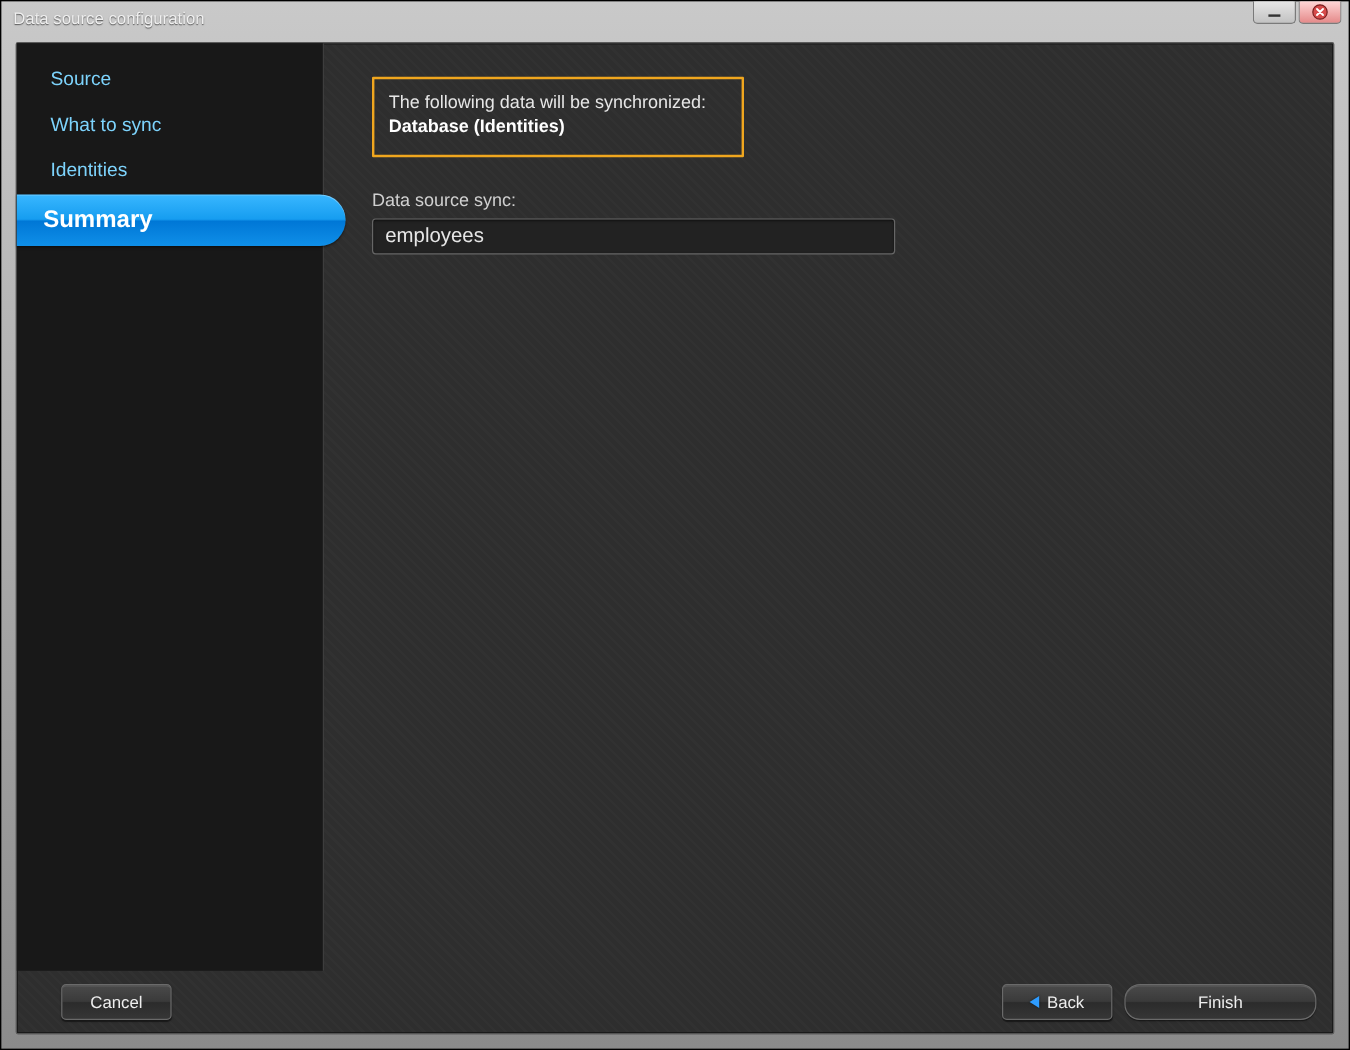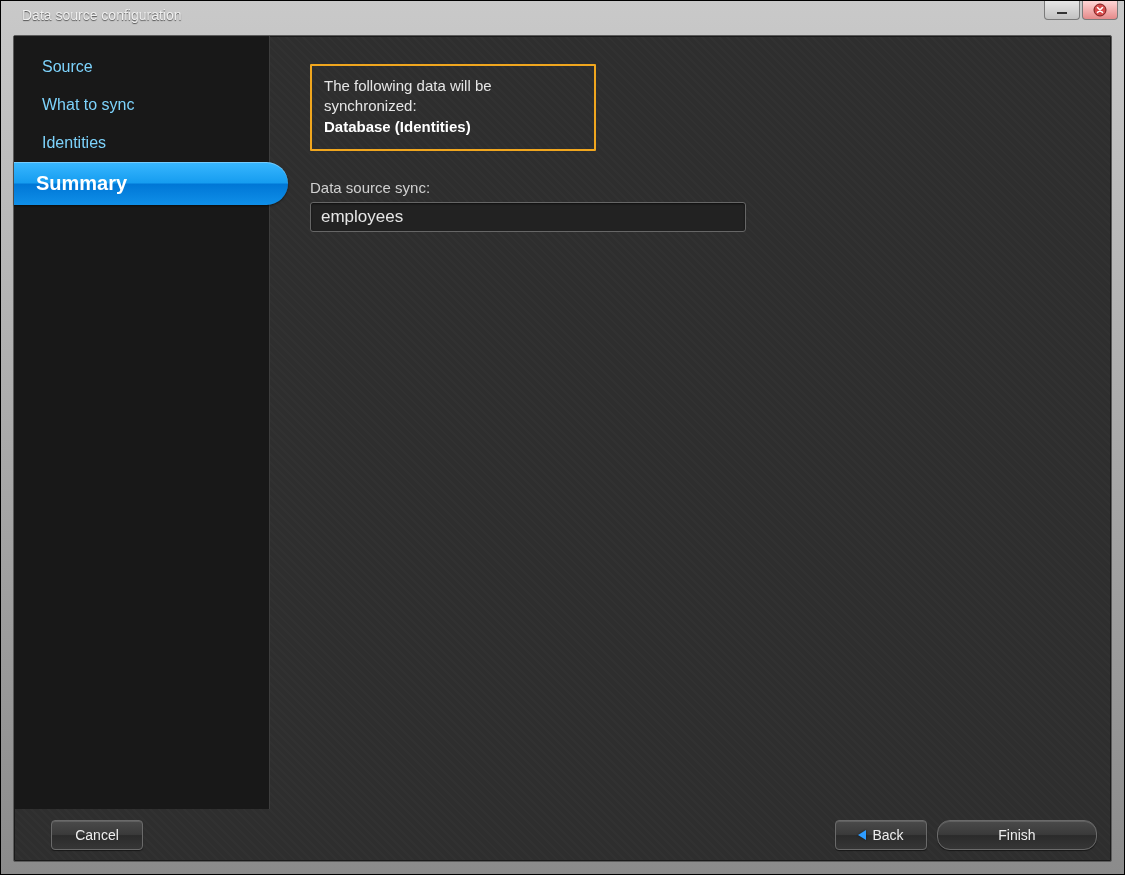--- a/index.html
+++ b/index.html
@@ -19,21 +19,20 @@
     top: 0; left: 0; right: 0;
     height: 28px;
     display: flex;
     align-items: center;
     padding-left: 10px;
   }
   .titlebar-title {
     color: #f0f0f0;
     font-size: 14px;
     text-shadow: 0 1px 1px rgba(0,0,0,0.6);
-    margin-left: 11px;
   }
   .win-buttons {
     position: absolute;
     top: 0; right: 6px;
     display: flex;
     gap: 2px;
   }
   .win-btn {
     width: 36px; height: 19px;
     border: 1px solid #7a7a7a;
@@ -100,21 +99,21 @@
     flex: 1;
     padding: 28px 40px 20px 40px;
     color: #d9d9d9;
     font-size: 16px;
   }
 
   .sync-box {
     border: 2px solid #f0a61e;
     border-radius: 1px;
     padding: 10px 12px 12px 12px;
-    width: 286px;
+    width: 310px;
     line-height: 1.35;
   }
   .sync-line1 { color: #e6e6e6; font-size: 15px; }
   .sync-line2 { color: #fff; font-weight: 700; font-size: 15px; }
 
   .field-label {
     margin-top: 28px;
     margin-bottom: 6px;
     color: #d0d0d0;
     font-size: 15px;

